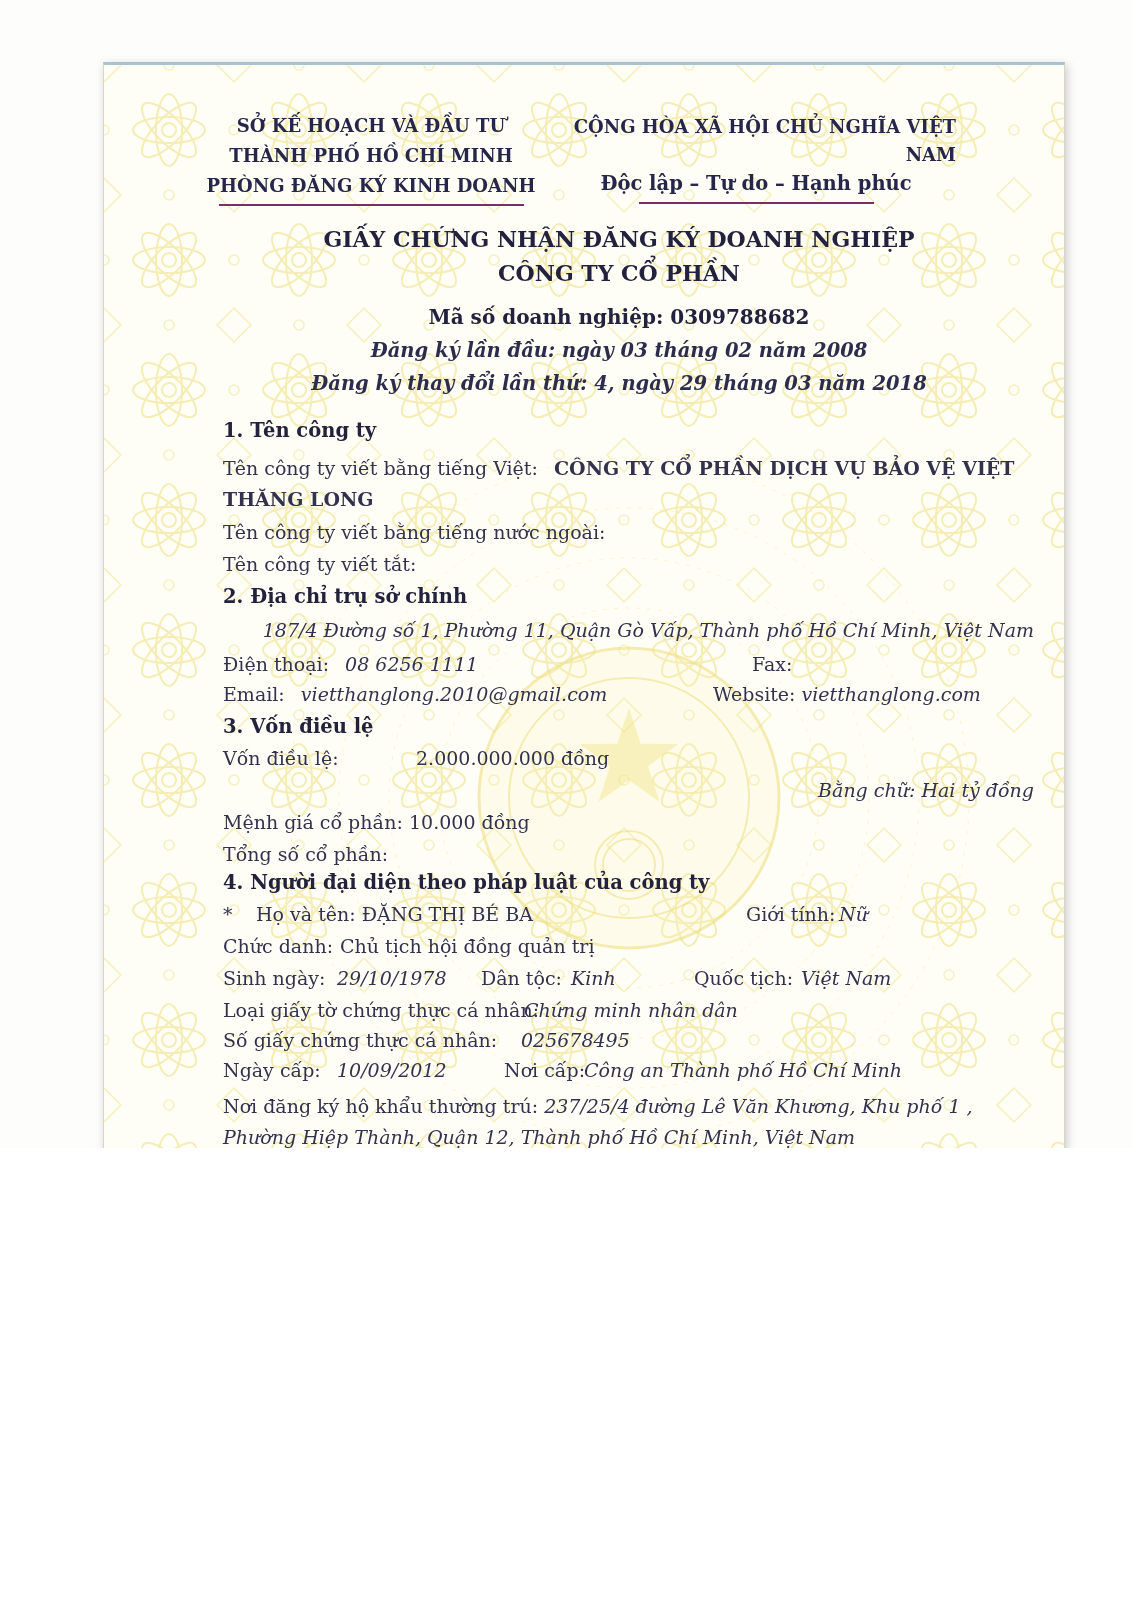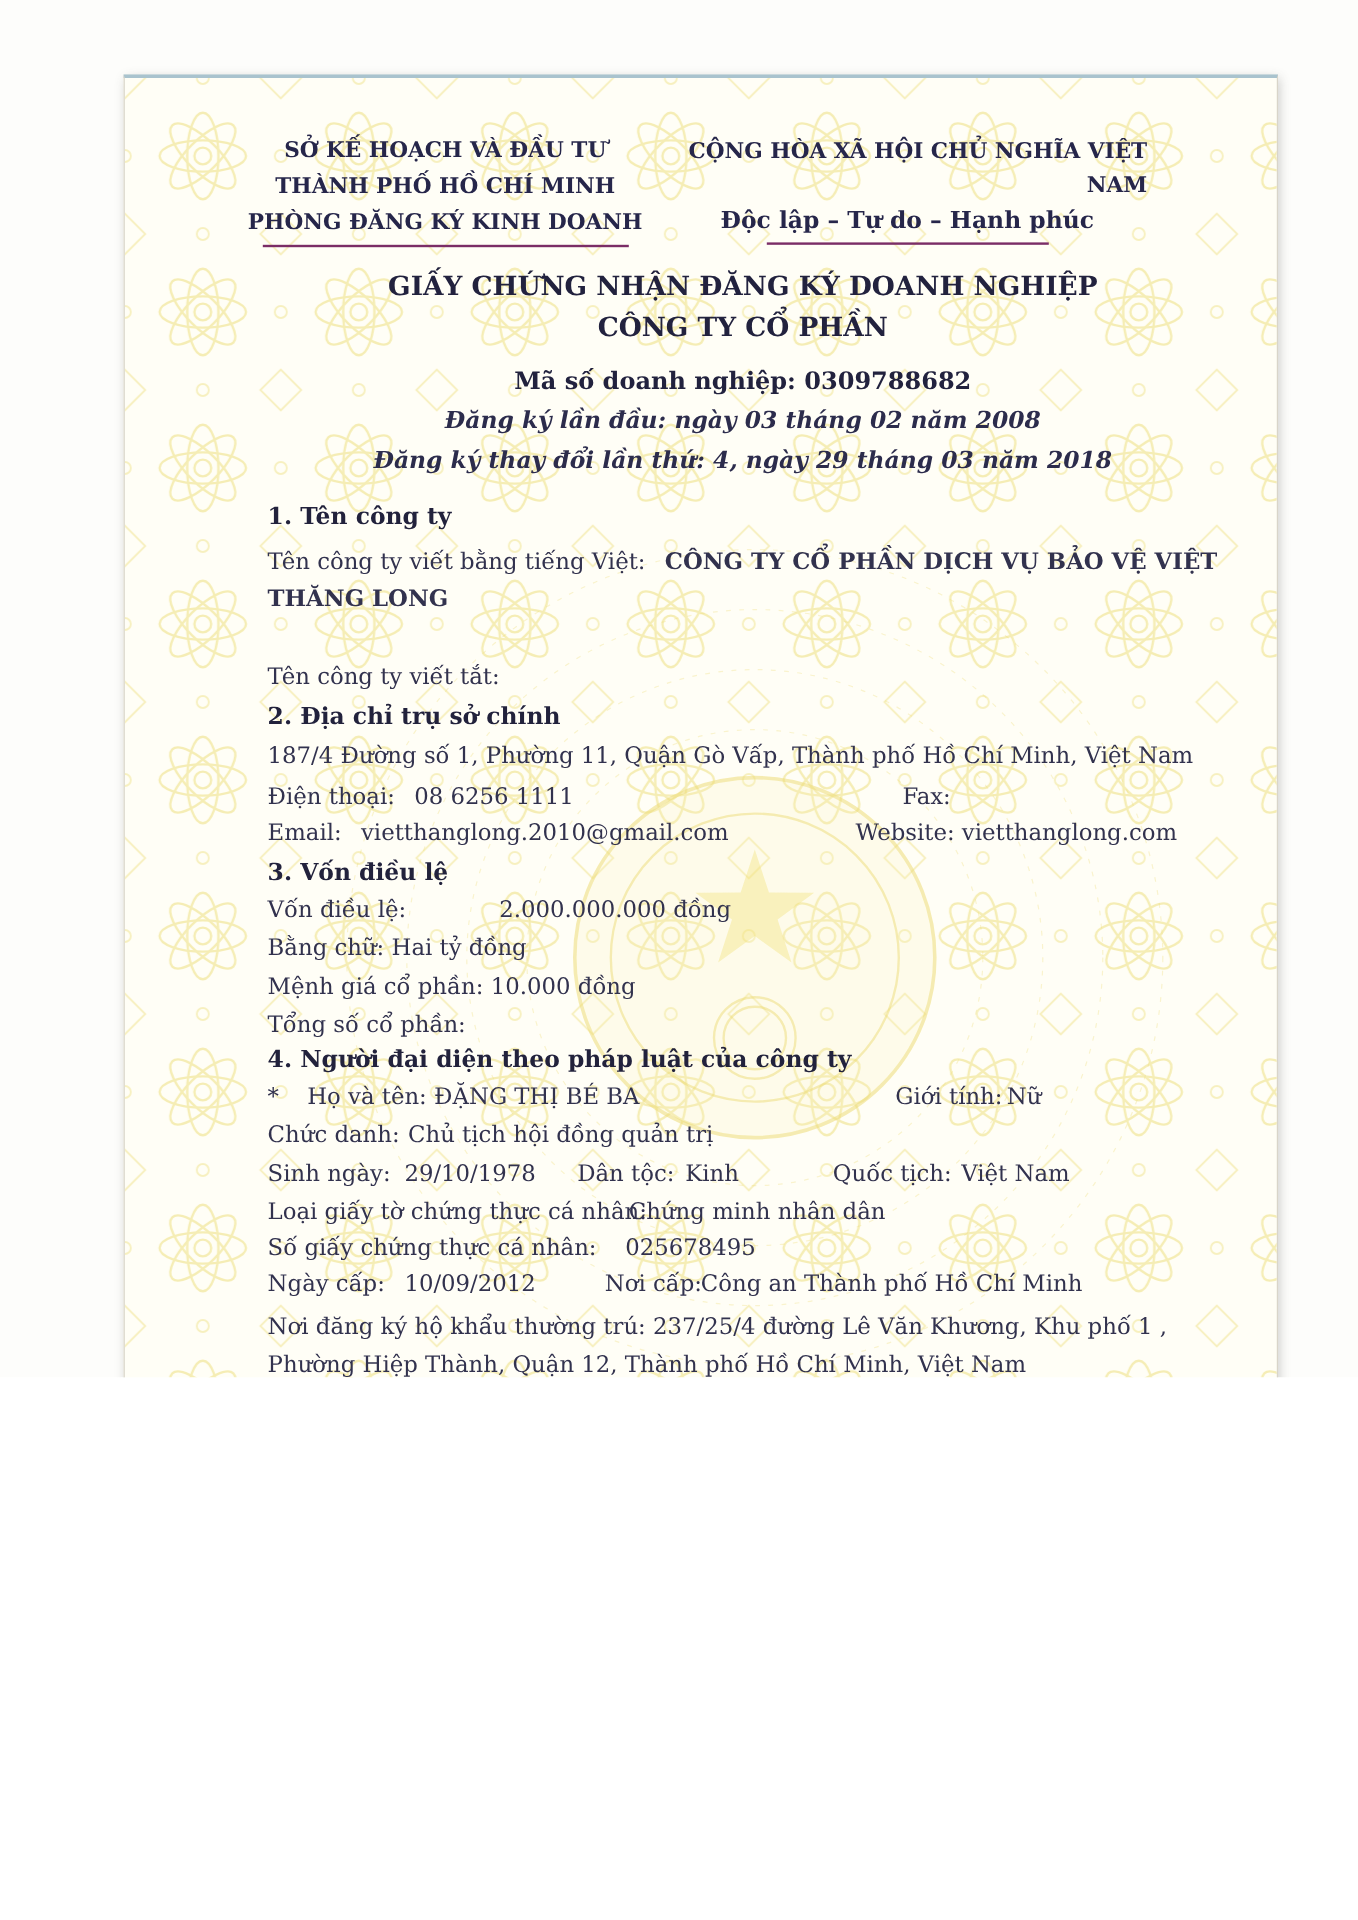--- a/index.html
+++ b/index.html
@@ -17,21 +17,21 @@
   .hdr-right .motto{font-weight:bold;font-size:19.5px;line-height:30px;}
   .uline{height:0;border-bottom:2.5px solid #7b2d66;margin:3px auto 0;}
   .titleblock{position:absolute;left:90px;width:850px;text-align:center;color:#22223e;}
   .t-main{font-weight:bold;font-size:22px;line-height:32px;}
   .t-code{font-weight:bold;font-size:20px;}
   .t-reg{font-weight:bold;font-style:italic;font-size:19.5px;color:#2c2c4c;}
   .sec-h{position:absolute;left:119px;font-weight:bold;font-size:19.5px;color:#22223c;white-space:nowrap;}
   .row{position:absolute;left:119px;width:811px;height:30px;font-size:19px;white-space:nowrap;}
   .blockrow{position:absolute;left:119px;width:811px;font-size:19px;line-height:31px;white-space:normal;}
   .lab{}
-  .vi{}
+  .vi{font-style:italic;text-align:right;}
   .vb{font-weight:bold;}
   .gap{margin-left:10px;}
   .abs{position:absolute;top:0;}
   .kt{position:absolute;left:548px;top:1168px;font-style:italic;font-weight:bold;font-size:18px;
       color:#67789d;transform:rotate(-12deg);z-index:3;}
   .chief{position:absolute;left:520px;top:1156px;width:340px;text-align:center;
          font-weight:bold;font-size:22px;color:#1c1c2e;letter-spacing:.5px;z-index:3;}
   .deputy{position:absolute;left:555px;top:1200px;width:320px;text-align:center;
           font-family:"DejaVu Sans","Liberation Sans",sans-serif;
           font-weight:bold;font-size:17.5px;color:#e2453a;letter-spacing:.5px;z-index:3;}
@@ -105,20 +105,23 @@
         <span>0309788682</span>
       </div>
       <div class="titleblock t-reg" style="top:274px">Đăng ký lần đầu: ngày 03 tháng 02 năm 2008</div>
       <div class="titleblock t-reg" style="top:307px">Đăng ký thay đổi lần thứ: 4, ngày 29 tháng 03 năm 2018</div>
 
       <div class="sec-h" style="top:354px">1. Tên công ty</div>
       <div class="blockrow" style="top:388px">
         <span class="lab">Tên công ty viết bằng tiếng Việt:</span>
         <span class="vb gap">CÔNG TY CỔ PHẦN DỊCH VỤ BẢO VỆ VIỆT THĂNG LONG</span>
       </div>
+      <div class="row" style="top:456px">
+        <span class="lab">Tên công ty viết bằng tiếng nước ngoài:</span>
+      </div>
       <div class="row" style="top:488px">
         <span class="lab">Tên công ty viết tắt:</span>
       </div>
 
       <div class="sec-h" style="top:520px">2. Địa chỉ trụ sở chính</div>
       <div class="row vi" style="top:554px">187/4 Đường số 1, Phường 11, Quận Gò Vấp, Thành phố Hồ Chí Minh, Việt Nam</div>
       <div class="row" style="top:588px">
         <span class="lab">Điện thoại:</span>
         <span class="vi gap">08  6256 1111</span>
         <span class="abs" style="left:529px">Fax:</span>

